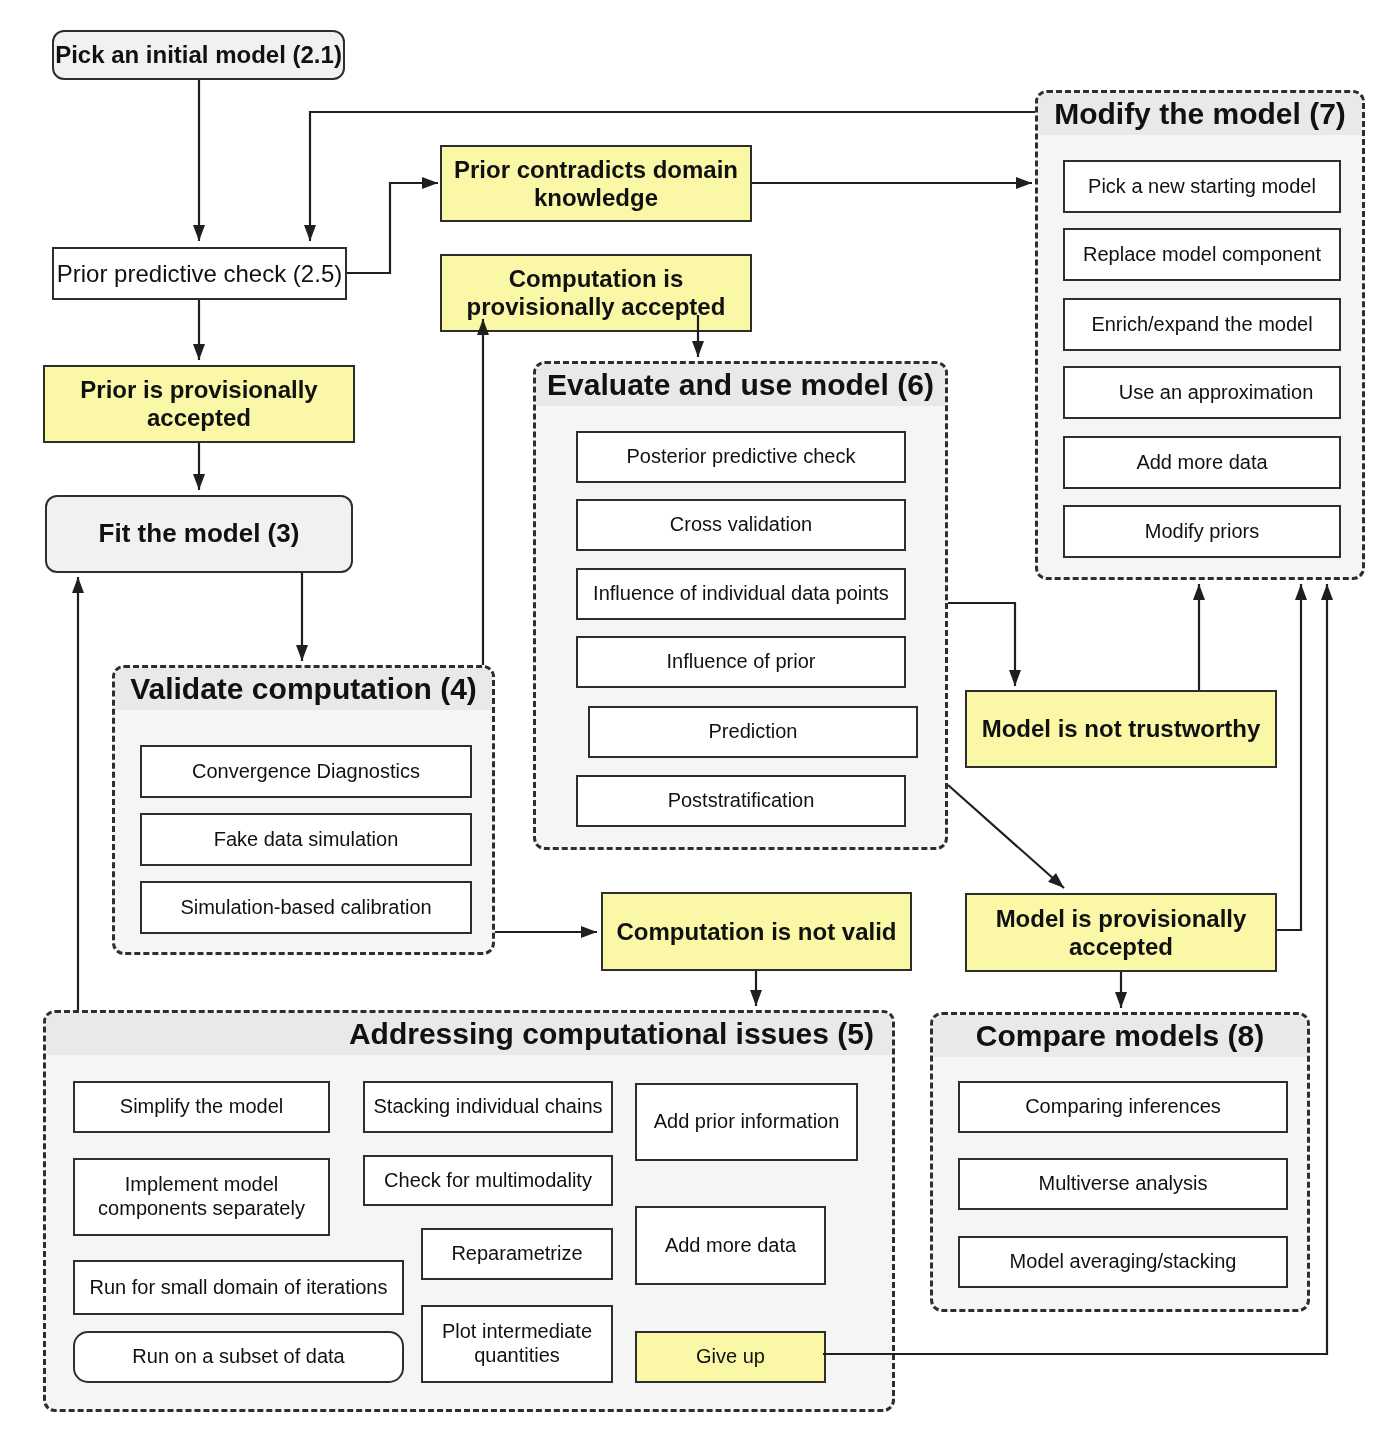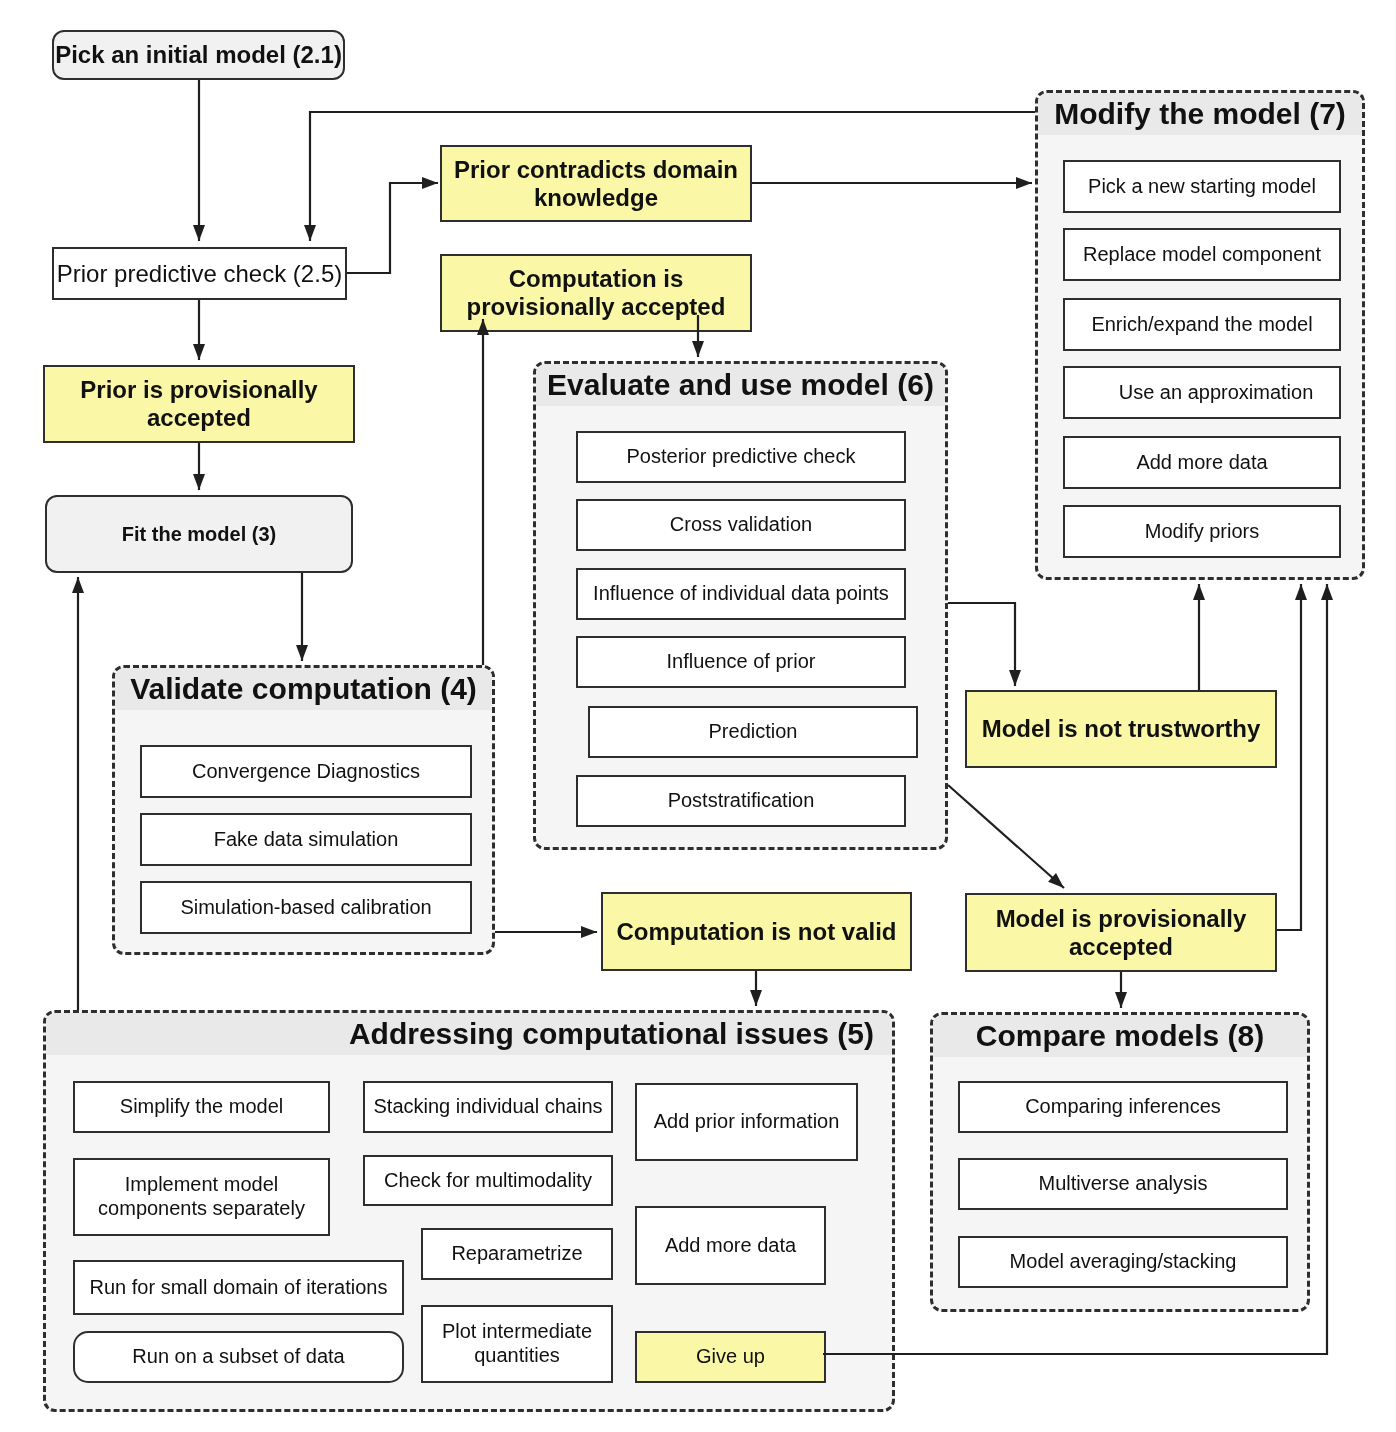--- a/index.html
+++ b/index.html
@@ -63,21 +63,21 @@
     line-height: 1.15;
   }
   .node.round { background: #f1f1f1; border-radius: 12px; }
   .node.bold  { font-weight: bold; }
   .node.yellow {
     background: #faf8a6;
     font-weight: bold;
     font-size: 24px;
     padding: 2px 8px;
   }
-  .node.big { font-size: 20px; }
+  .node.big { font-size: 26px; }
   
   svg.edges {
     position: absolute;
     left: 0; top: 0;
     width: 1396px; height: 1432px;
     pointer-events: none;
   }
   svg.edges path.e {
     fill: none;
     stroke: #1f1f1f;

